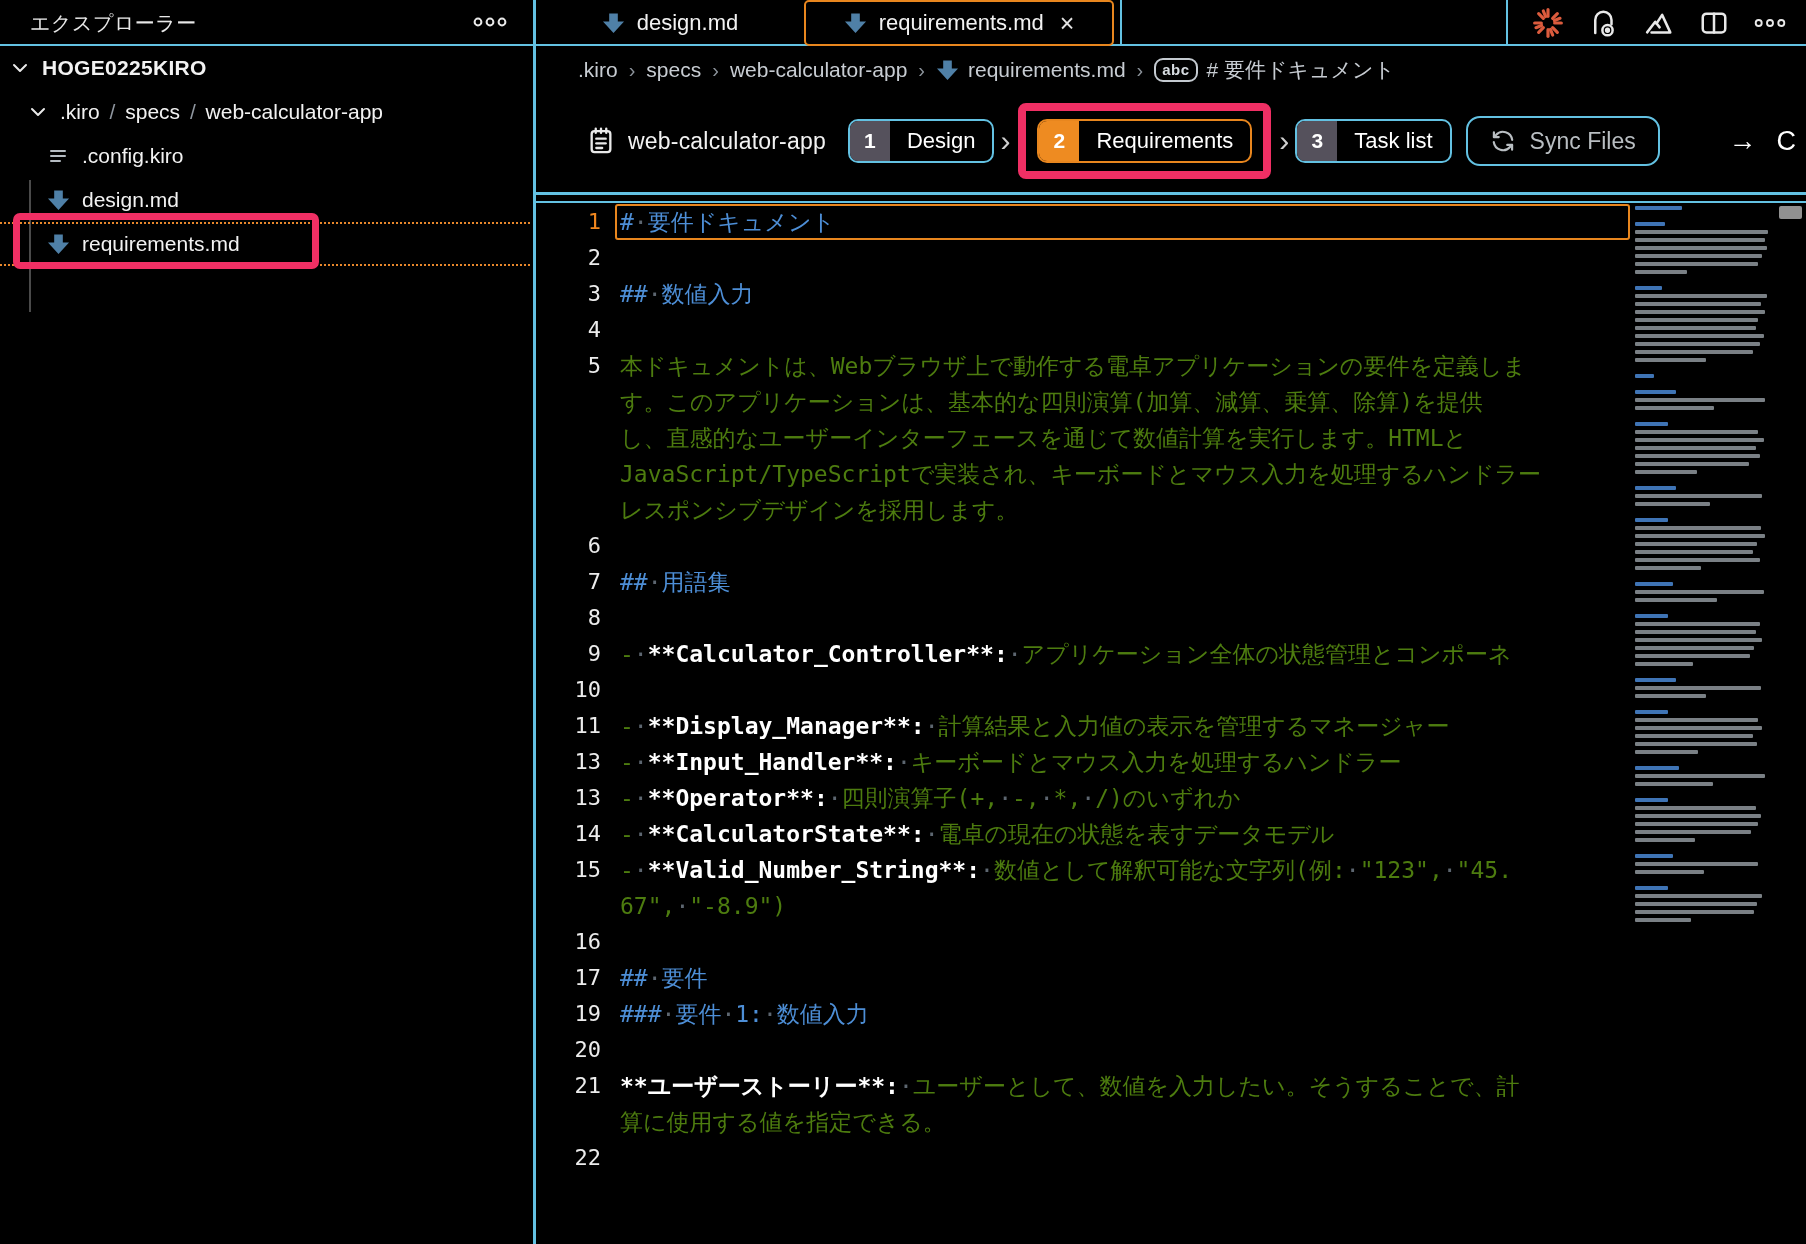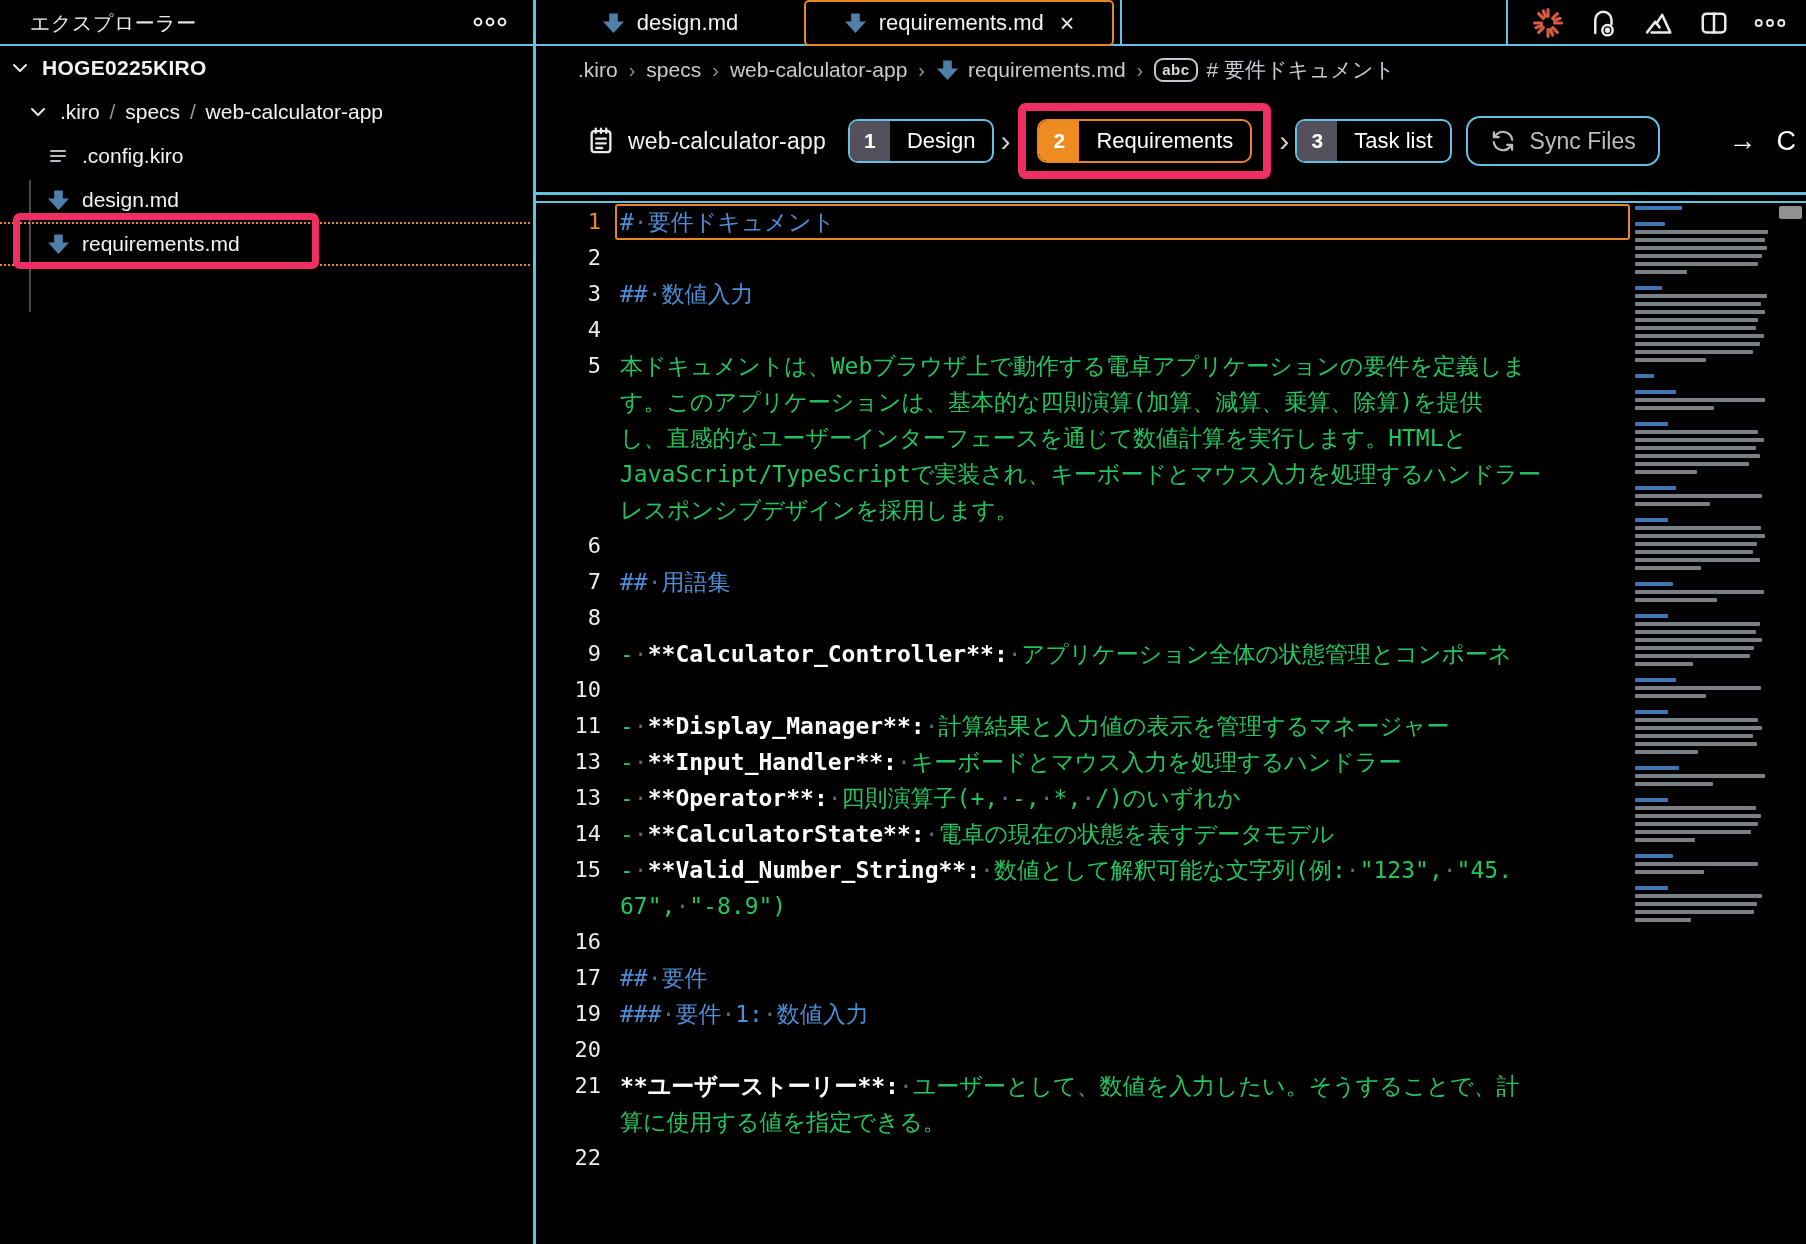--- a/index.html
+++ b/index.html
@@ -73,21 +73,21 @@
 
   .codewrap{position:absolute;left:0;right:0;top:156px;bottom:0}
   .codearea{position:absolute;left:0;top:0;right:173px;bottom:0;overflow:hidden;cursor:text}
   .coderow{position:relative;height:36px;display:flex;align-items:center}
   .coderow .ln{width:65px;flex:0 0 65px;text-align:right;font:500 22px/36px "DejaVu Sans Mono",monospace;color:#ececec}
   .coderow.active .ln{color:#f0871f}
   .coderow.active::before{content:"";position:absolute;left:79px;right:3px;top:0;bottom:0;
        border:2px solid var(--orange);border-radius:3px}
   .coderow .ct{padding-left:19px;font:500 23px/36px "DejaVu Sans Mono",monospace;white-space:pre}
   .seg-h{color:var(--mdblue)}
-  .seg-t{color:#22c55e}
+  .seg-t{color:#4d7c0f}
   .seg-b{color:#fff;font-weight:bold}
   .seg-w{color:var(--ws)}
 
   .minimap{position:absolute;top:0;right:31px;width:142px;bottom:0;padding:2px 3px 0 2px;cursor:pointer}
   .mline{height:4px;margin-bottom:4px;border-radius:1px}
   .mline.mh{background:#3f74b5}
   .mline.mg{background:#8f969c;opacity:.85}
   .msec-gap{height:8px}
   .vscroll{position:absolute;top:0;right:0;width:31px;bottom:0}
   .vthumb{position:absolute;left:4px;width:23px;background:#919191;border-radius:2px;cursor:grab}

